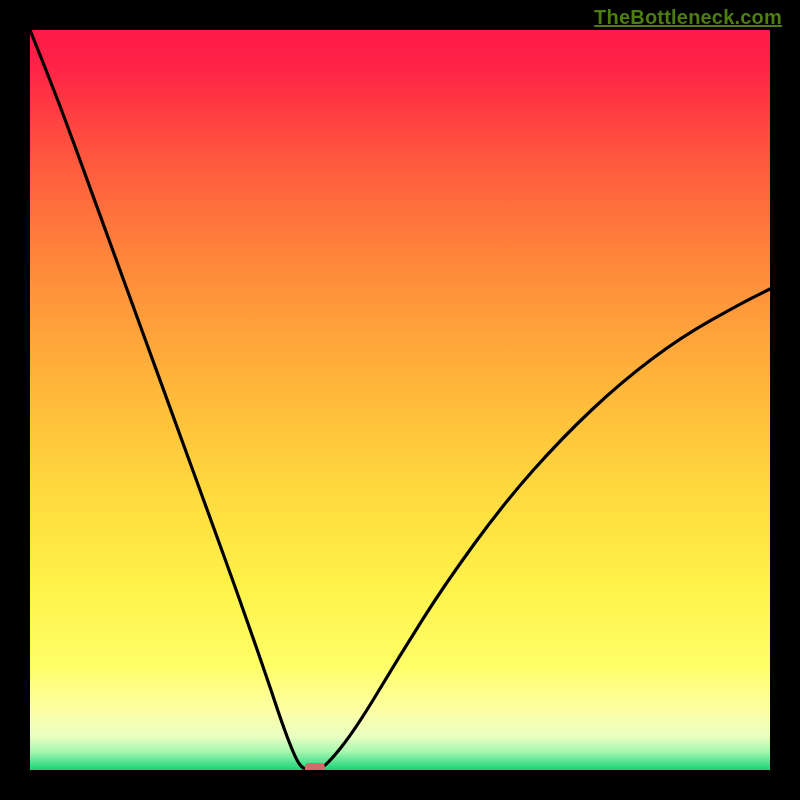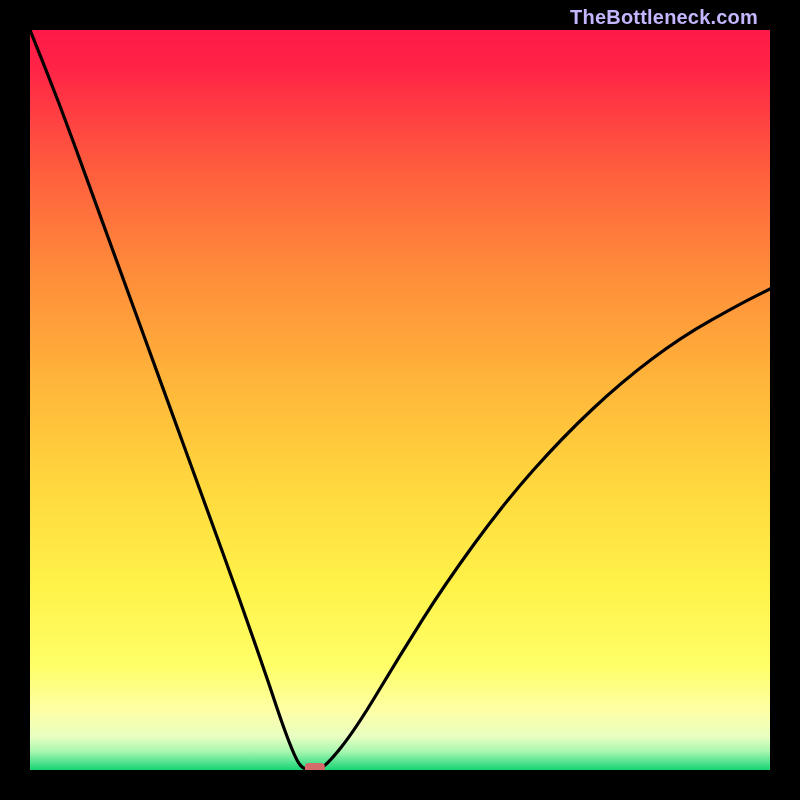--- a/index.html
+++ b/index.html
@@ -21,26 +21,27 @@
   .plot {
     position: absolute;
     left: 30px;
     top: 30px;
     width: 740px;
     height: 740px;
   }
   .watermark {
     position: absolute;
     top: 6px;
-    right: 42px;
+    right: 18px;
     font-family: Arial, Helvetica, sans-serif;
     font-size: 20px;
     font-weight: 600;
-    color: #c4b5fd;
+    color: #4d7c0f;
     letter-spacing: 0.2px;
+    text-decoration: underline;
   }
   svg { display: block; }
 </style>
 </head>
 <body>
 
 <div class="frame">
   <div class="watermark">TheBottleneck.com</div>
 
   <div class="plot">

